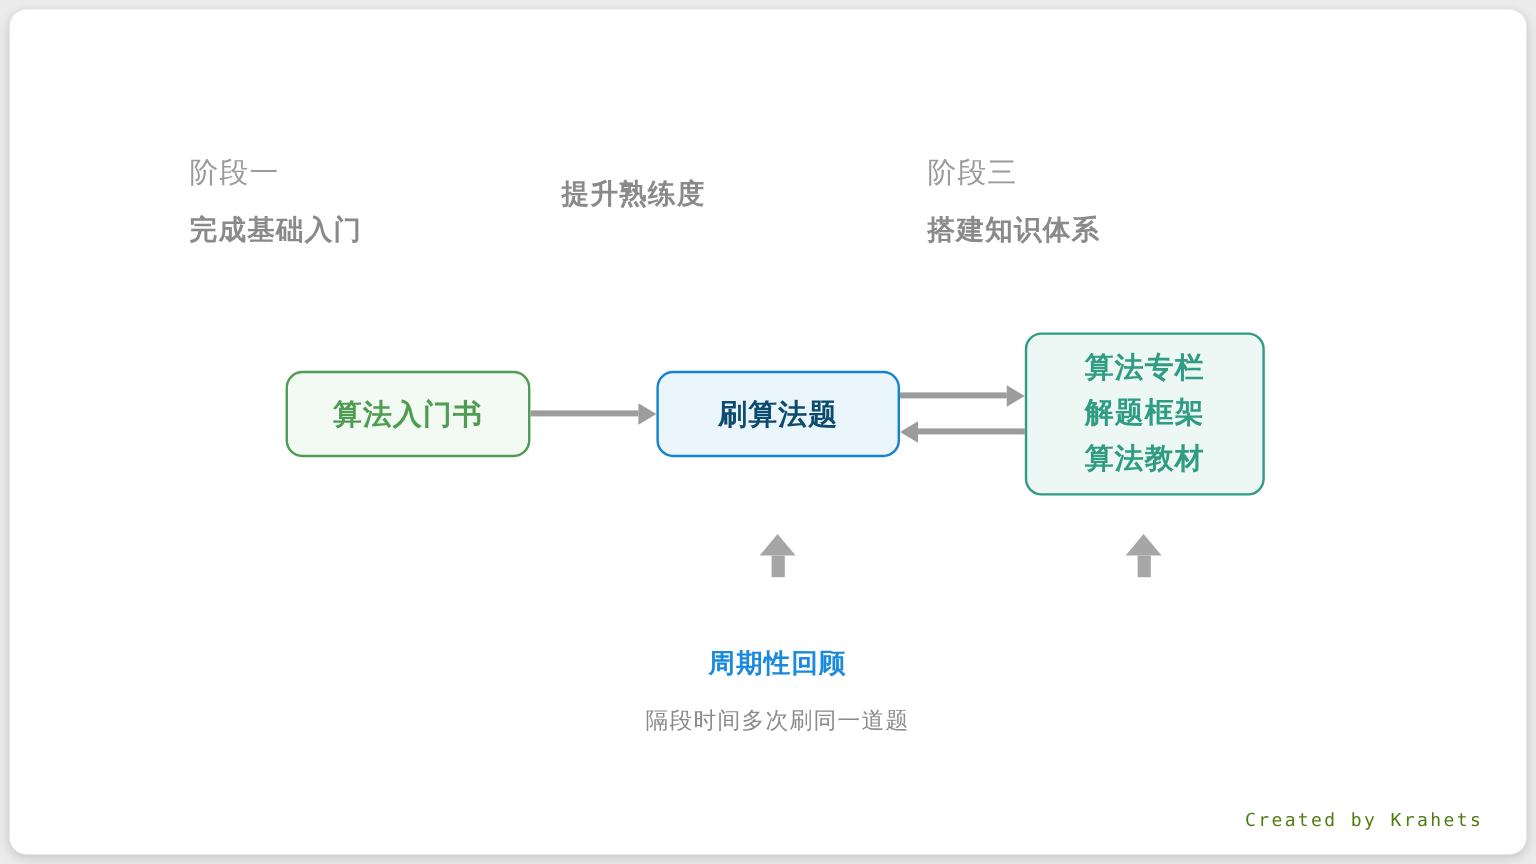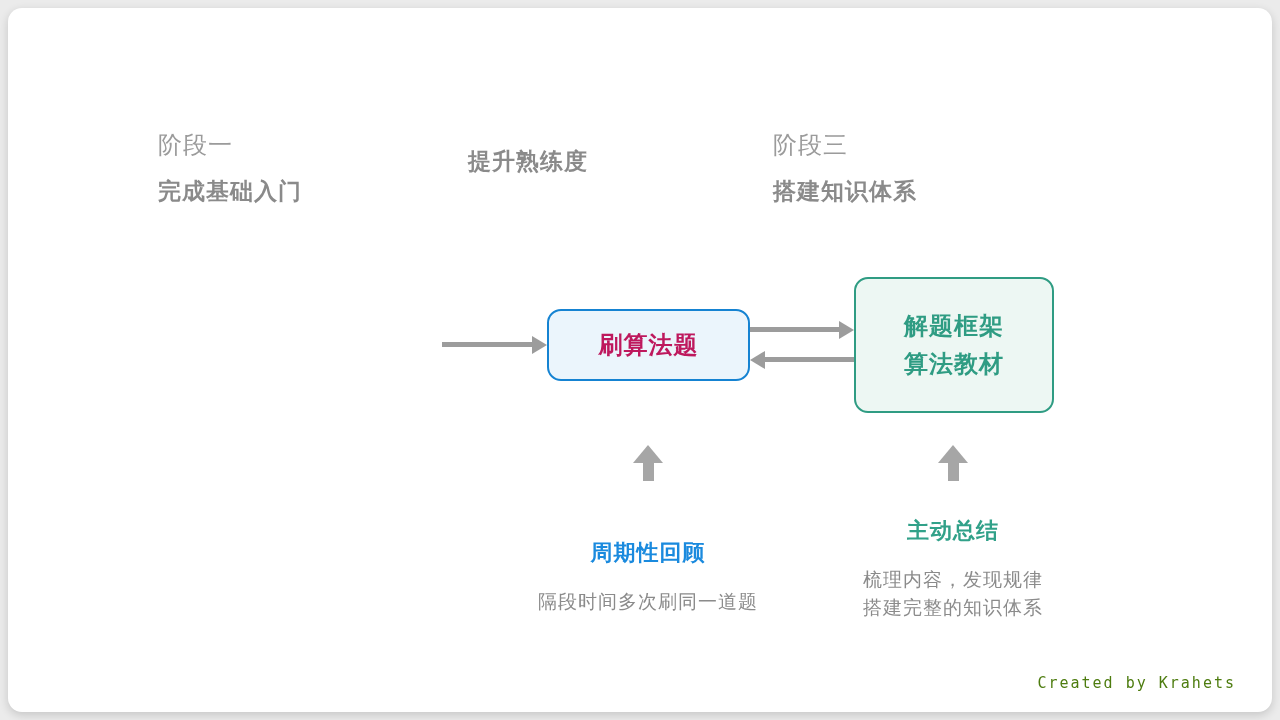--- a/index.html
+++ b/index.html
@@ -55,21 +55,21 @@
   .node-green {
     left: 230px; top: 301px; width: 204px; height: 72px;
     border: 2.5px solid #4e9d52;
     background: #f3faf3;
     color: #4e9d52;
   }
   .node-blue {
     left: 539px; top: 301px; width: 203px; height: 72px;
     border: 2.5px solid #1583d2;
     background: #ebf5fc;
-    color: #be185d;
+    color: #0c4a6e;
   }
   .node-teal {
     left: 846px; top: 269px; width: 200px; height: 136px;
     border: 2.5px solid #2f9c83;
     background: #edf7f3;
     color: #2f9c83;
   }
   .node-teal .node-line { line-height: 38px; }
   
   .h-arrow {
@@ -150,24 +150,28 @@
     <div class="stage-subtitle">完成基础入门</div>
   </div>
   <div class="col-header c2">
     <div class="stage-subtitle">提升熟练度</div>
   </div>
   <div class="col-header c3">
     <div class="stage-label">阶段三</div>
     <div class="stage-subtitle">搭建知识体系</div>
   </div>
 
+  <div class="node node-green">
+    <div class="node-line">算法入门书</div>
+  </div>
   <div class="node node-blue">
     <div class="node-line">刷算法题</div>
   </div>
   <div class="node node-teal">
+    <div class="node-line">算法专栏</div>
     <div class="node-line">解题框架</div>
     <div class="node-line">算法教材</div>
   </div>
 
   <div class="h-arrow dir-right a1"></div>
   <div class="h-arrow dir-right a2"></div>
   <div class="h-arrow dir-left a3"></div>
 
   <div class="up-arrow ua1">
     <div class="head"></div>
@@ -177,23 +181,16 @@
     <div class="head"></div>
     <div class="shaft"></div>
   </div>
 
   <div class="annotation c2">
     <div class="annotation-title blue">周期性回顾</div>
     <div class="annotation-desc">
       <div>隔段时间多次刷同一道题</div>
     </div>
   </div>
-  <div class="annotation c3">
-    <div class="annotation-title teal">主动总结</div>
-    <div class="annotation-desc">
-      <div>梳理内容，发现规律</div>
-      <div>搭建完整的知识体系</div>
-    </div>
-  </div>
 
   <div class="footer-credit">Created by Krahets</div>
 
 </div>
 
 </body></html>

